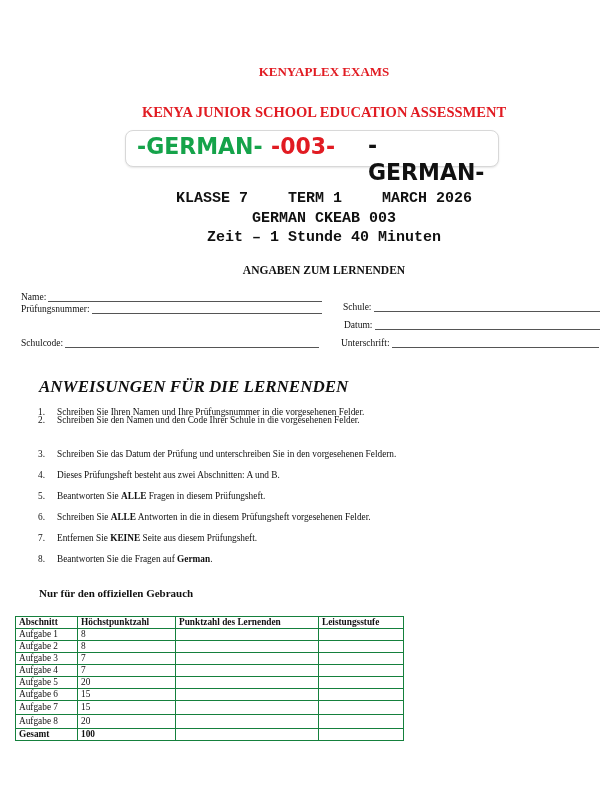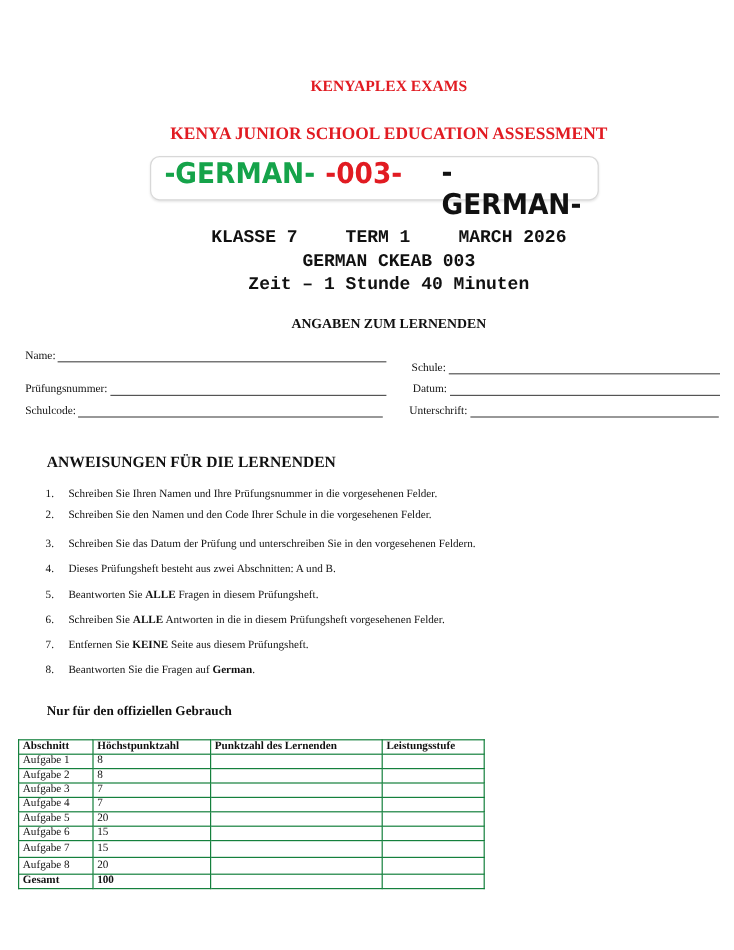--- a/index.html
+++ b/index.html
@@ -25,21 +25,21 @@
     .b2 { left: 145px; color: #e11b22; }
     .b3 { left: 242px; color: #111; }
     .meta { font-weight: bold; font-size: 15px; font-family: Liberation Mono, monospace; }
     .klasse { top: 190px; }
     .klasse span { display: inline-block; }
     .code { top: 210px; text-align: center; }
     .zeit { top: 229px; }
     .h-angaben { top: 264px; font-weight: bold; font-size: 11.5px; }
     .field { position: absolute; font-size: 9.5px; display: flex; align-items: flex-end; }
     .field .line { flex: 1; border-bottom: 1px solid #555; height: 9px; margin-left: 2px; }
-    .h-anw { left: 21px; top: 377px; font-weight: bold; font-size: 13px; }
+    .h-anw { left: 21px; top: 377px; font-weight: bold; font-size: 17px; font-style: italic; }
     .instr { position: absolute; left: 38px; font-size: 9.3px; width: 560px; }
     .instr .num { display: inline-block; width: 19px; }
     .h-nur { left: 21px; top: 587px; font-weight: bold; font-size: 11px; }
     table.score {
       position: absolute; left: 15px; top: 616px; border-collapse: collapse;
       font-size: 9.3px;
     }
     table.score th, table.score td {
       border: 1px solid #15803d; padding: 0 3px; height: 11px; line-height: 11px; text-align: left;
     }
@@ -74,21 +74,21 @@
   </div>
   <div class="abs center meta code">GERMAN CKEAB 003</div>
   <div class="abs center meta zeit">Zeit – 1 Stunde 40 Minuten</div>
 
   <div class="abs center h-angaben">ANGABEN ZUM LERNENDEN</div>
 
   <div class="field" style="left:21px; top:292px; width:301px;">
     <span>Name:</span>
     <span class="line"></span>
   </div>
-  <div class="field" style="left:21px; top:320px; width:301px;">
+  <div class="field" style="left:21px; top:304px; width:301px;">
     <span>Prüfungsnummer:</span>
     <span class="line"></span>
   </div>
   <div class="field" style="left:21px; top:338px; width:298px;">
     <span>Schulcode:</span>
     <span class="line"></span>
   </div>
 
   <div class="field" style="left:343px; top:302px; width:257px;">
     <span>Schule:</span>
@@ -99,21 +99,21 @@
     <span class="line"></span>
   </div>
   <div class="field" style="left:341px; top:338px; width:258px;">
     <span>Unterschrift:</span>
     <span class="line"></span>
   </div>
 
   <div class="abs h-anw">ANWEISUNGEN FÜR DIE LERNENDEN</div>
 
   <div class="instr" style="top:407px;"><span class="num">1.</span><span>Schreiben Sie Ihren Namen und Ihre Prüfungsnummer in die vorgesehenen Felder.</span><b></b><span></span></div>
-  <div class="instr" style="top:425px;"><span class="num">2.</span><span>Schreiben Sie den Namen und den Code Ihrer Schule in die vorgesehenen Felder.</span><b></b><span></span></div>
+  <div class="instr" style="top:415px;"><span class="num">2.</span><span>Schreiben Sie den Namen und den Code Ihrer Schule in die vorgesehenen Felder.</span><b></b><span></span></div>
   <div class="instr" style="top:449px;"><span class="num">3.</span><span>Schreiben Sie das Datum der Prüfung und unterschreiben Sie in den vorgesehenen Feldern.</span><b></b><span></span></div>
   <div class="instr" style="top:470px;"><span class="num">4.</span><span>Dieses Prüfungsheft besteht aus zwei Abschnitten: A und B.</span><b></b><span></span></div>
   <div class="instr" style="top:491px;"><span class="num">5.</span><span>Beantworten Sie </span><b>ALLE</b><span> Fragen in diesem Prüfungsheft.</span></div>
   <div class="instr" style="top:512px;"><span class="num">6.</span><span>Schreiben Sie </span><b>ALLE</b><span> Antworten in die in diesem Prüfungsheft vorgesehenen Felder.</span></div>
   <div class="instr" style="top:533px;"><span class="num">7.</span><span>Entfernen Sie </span><b>KEINE</b><span> Seite aus diesem Prüfungsheft.</span></div>
   <div class="instr" style="top:554px;"><span class="num">8.</span><span>Beantworten Sie die Fragen auf </span><b>German</b><span>.</span></div>
 
   <div class="abs h-nur">Nur für den offiziellen Gebrauch</div>
 
   <table class="score">

